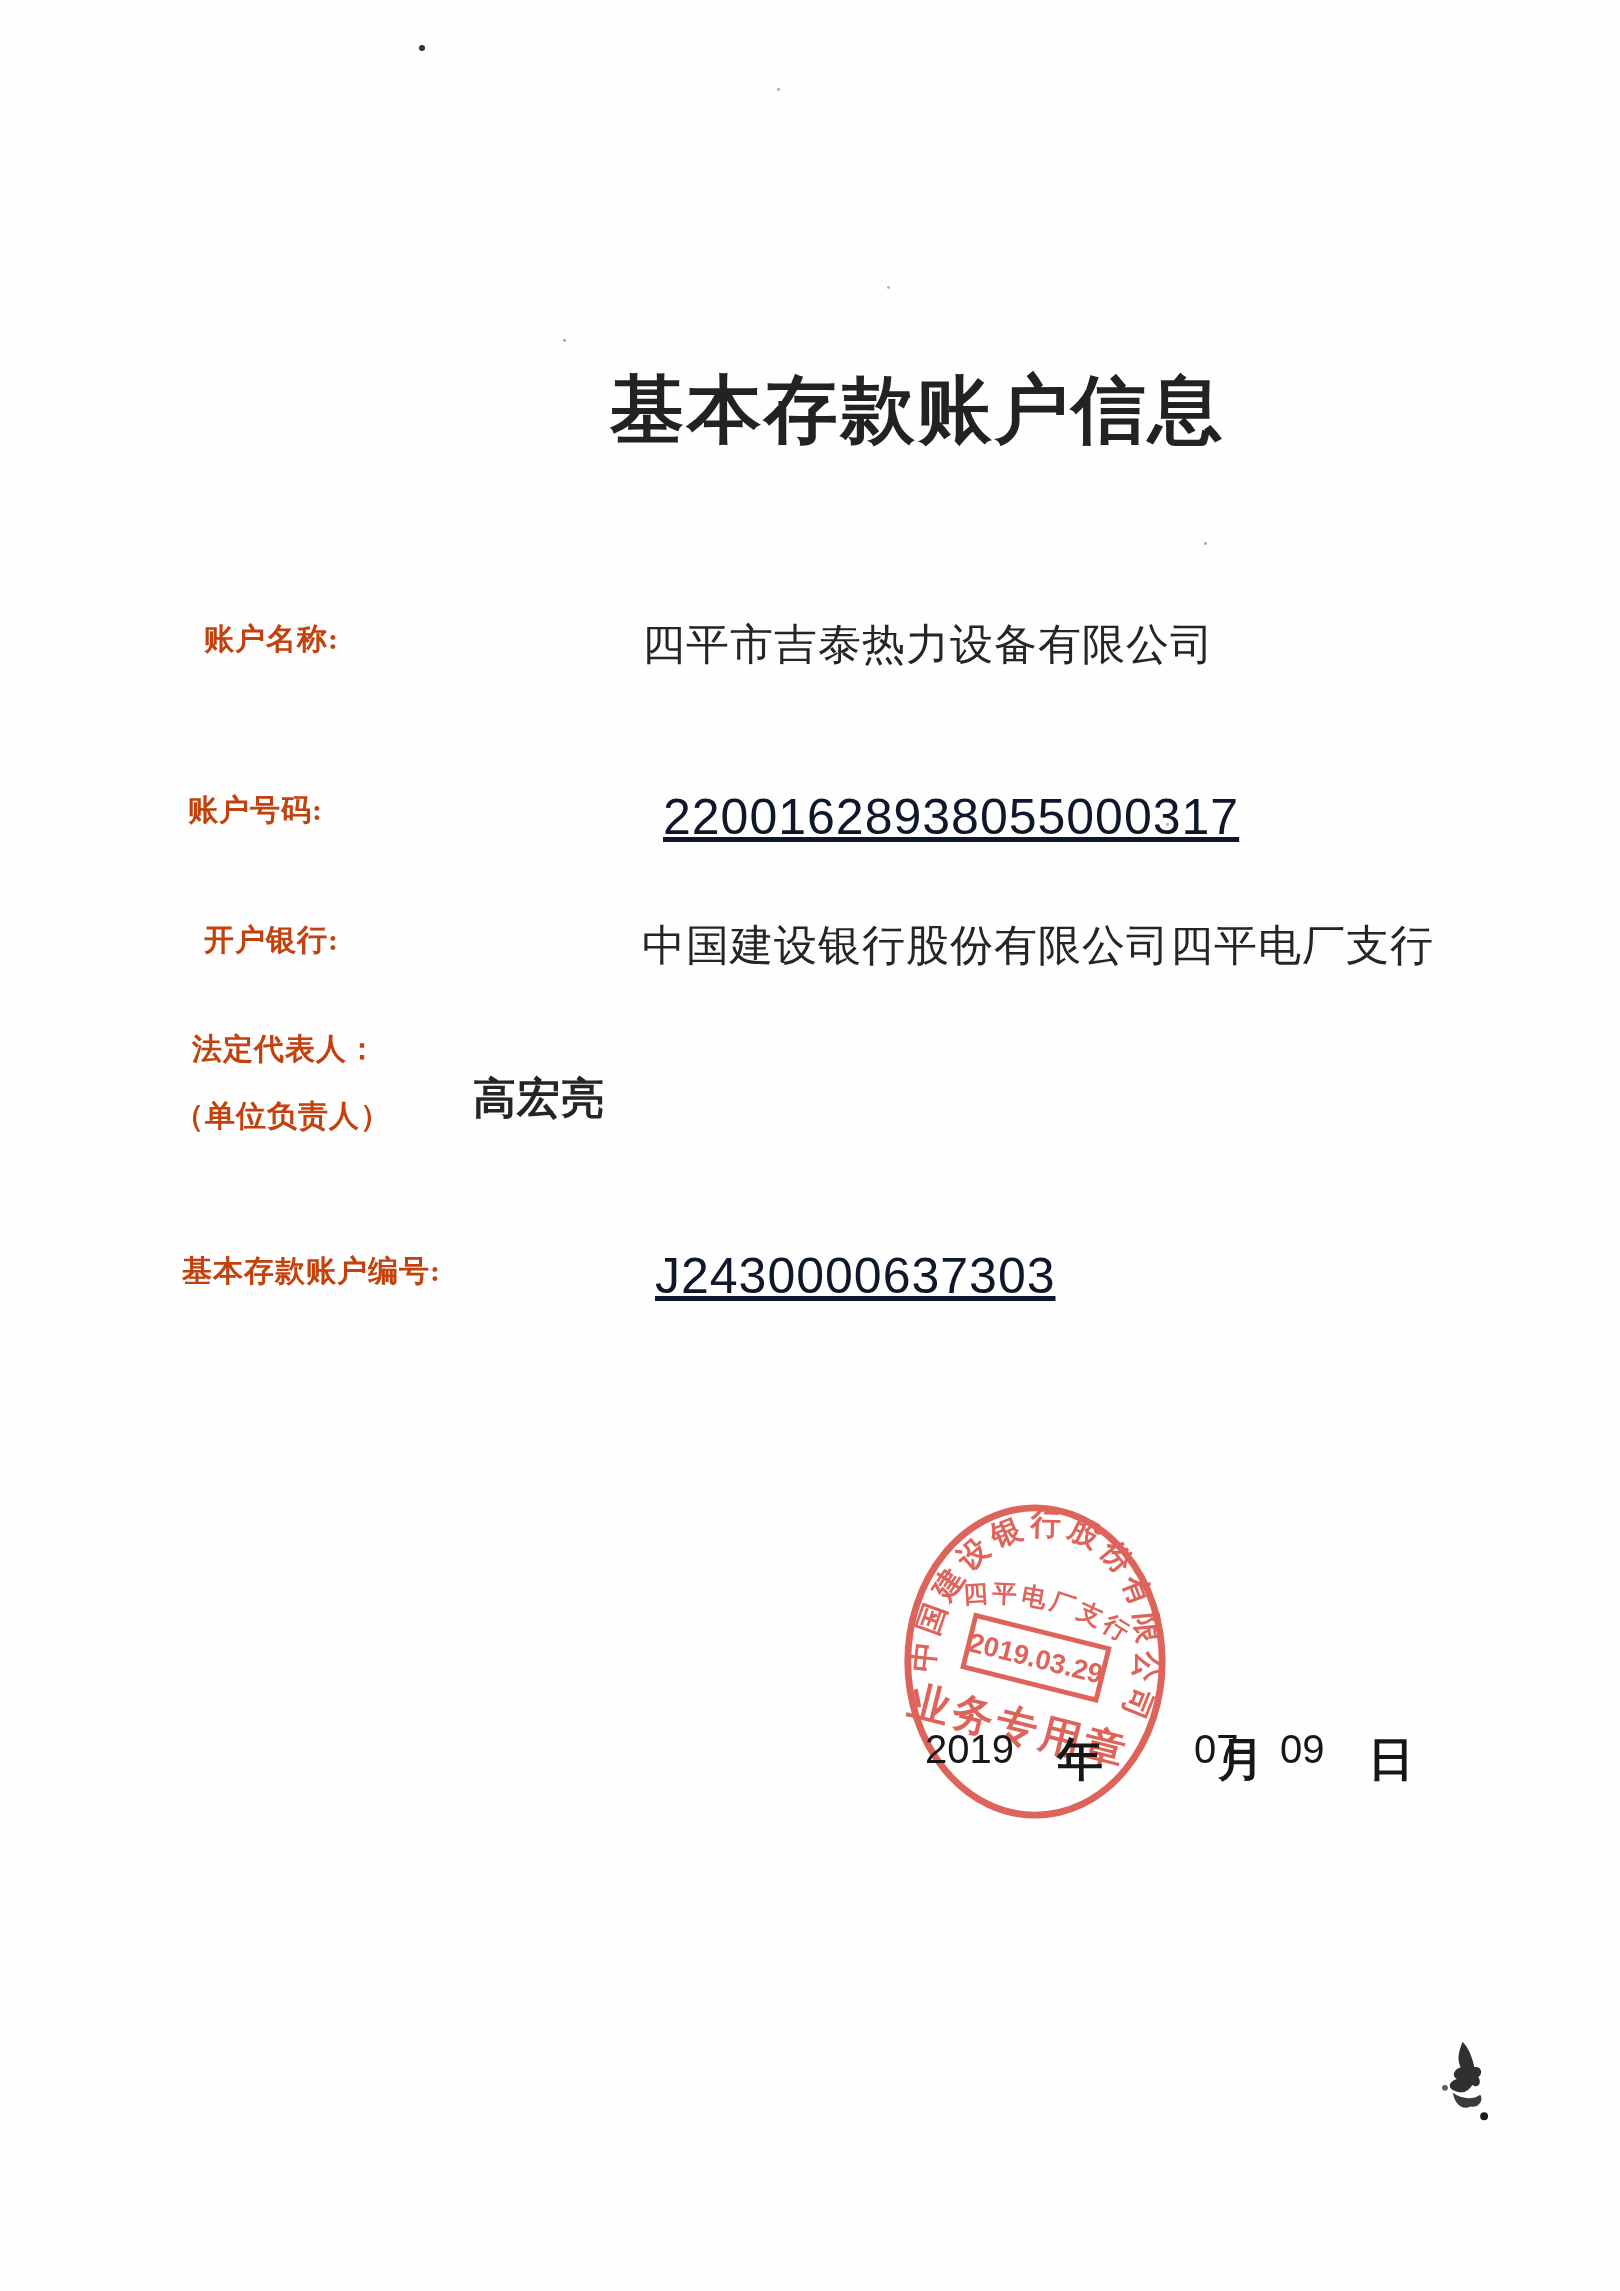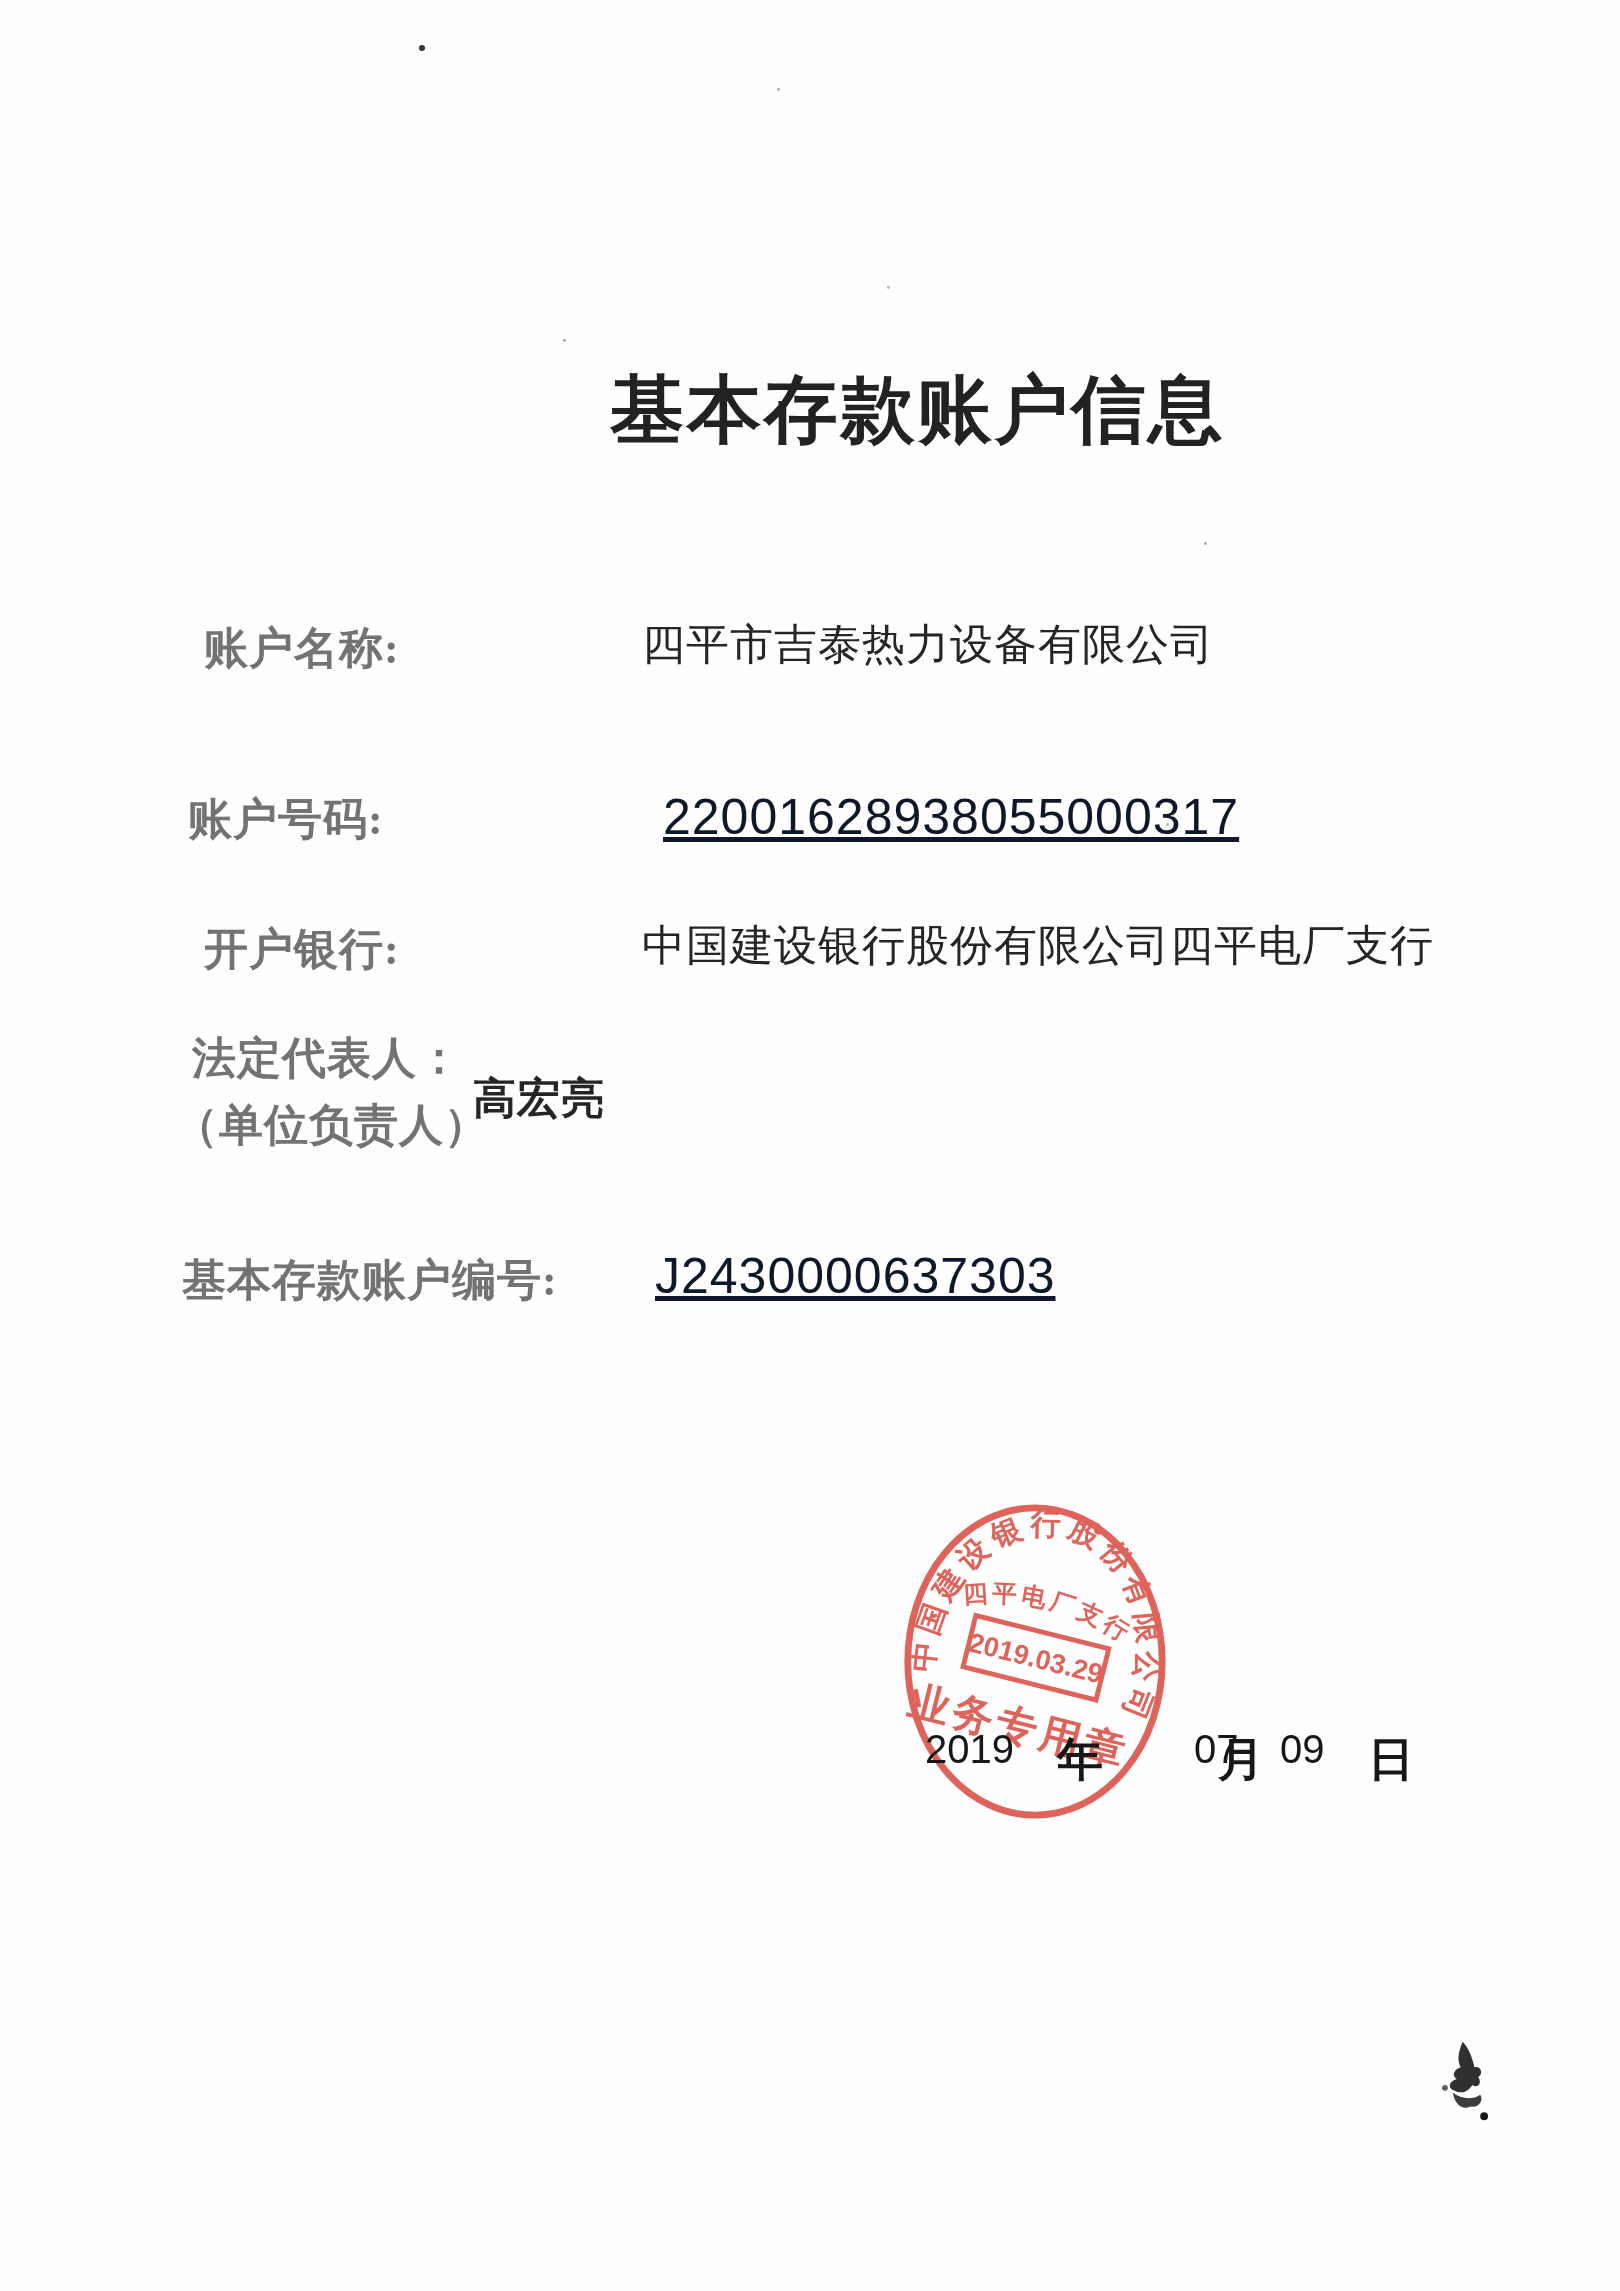--- a/index.html
+++ b/index.html
@@ -13,21 +13,21 @@
   }
   .abs{position:absolute;white-space:nowrap;}
   .doc-title{
     left:594px;top:361px;
     font-size:74px;font-weight:700;
     letter-spacing:2.9px;
     color:#222;
     margin-left:16px;
   }
   .field-label{
-    font-size:44px;font-weight:600;color:#737373;letter-spacing:1px;
+    font-size:30px;font-weight:600;color:#c2410c;letter-spacing:1px;
   }
   .field-value{
     font-size:43px;font-weight:400;color:#252525;letter-spacing:1px;
   }
   .num-value{
     font-family:"Liberation Sans","DejaVu Sans",sans-serif;
     font-size:50px;font-weight:400;color:#0f172a;letter-spacing:1px;text-decoration:underline;
   }
   .date-digit{
     font-family:"Liberation Sans","DejaVu Sans",sans-serif;

